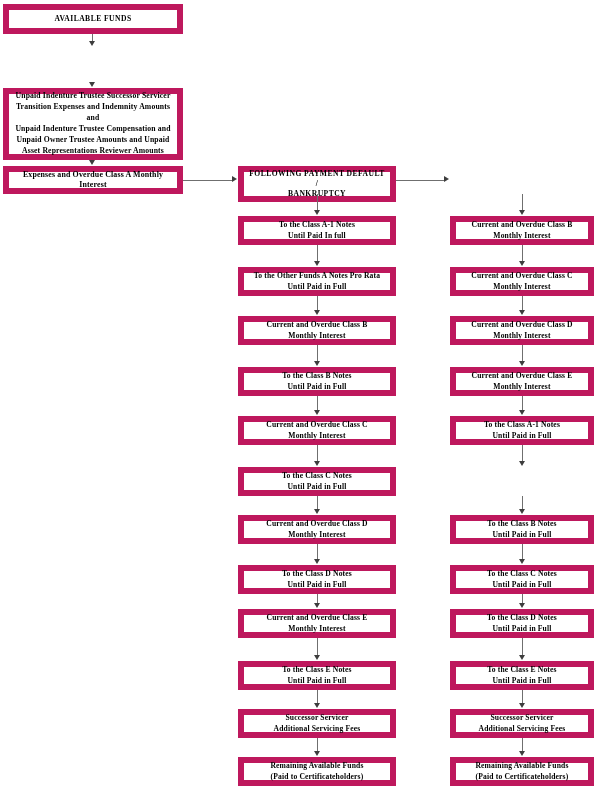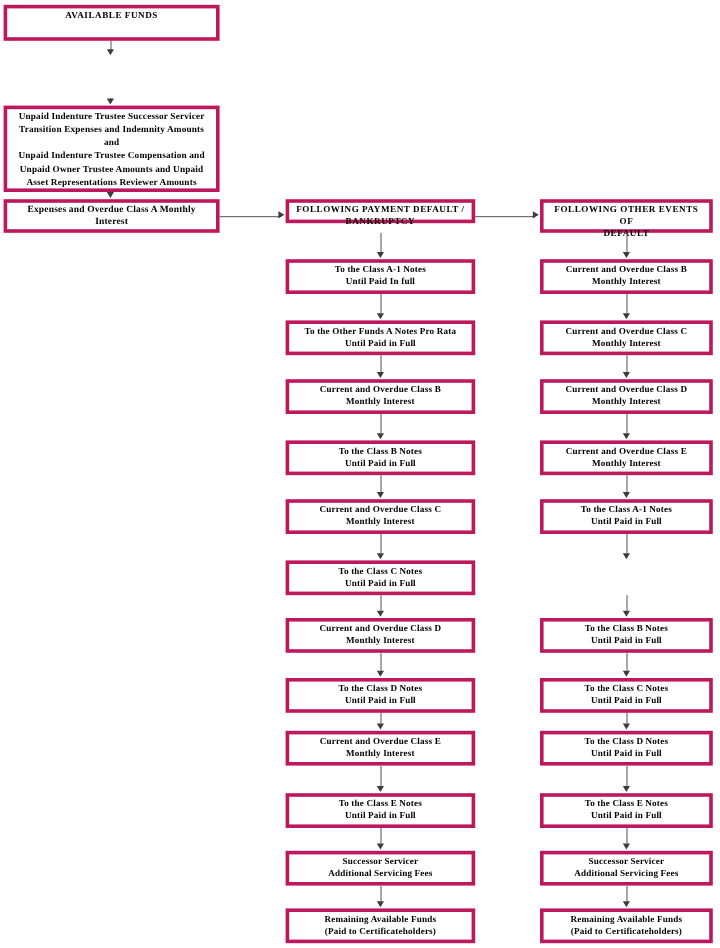--- a/index.html
+++ b/index.html
@@ -14,23 +14,24 @@
   #canvas {
     position: relative;
     width: 600px;
     height: 790px;
     background: #ffffff;
     overflow: hidden;
   }
   .node {
     position: absolute;
     box-sizing: border-box;
-    border: 3px solid #be185d;
+    border: 6px solid #be185d;
     background: #ffffff;
     display: flex;
+    align-items: center;
     justify-content: center;
     text-align: center;
     font-weight: bold;
     font-size: 7.6px;
     line-height: 1.32;
     letter-spacing: 0.15px;
     color: #000000;
     padding: 1px 3px;
   }
   .node .txt {
@@ -105,29 +106,25 @@
   <div class="node wide-single" style="left:3px; top:166px; width:180px; height:28px;">
     <span class="txt">Expenses and Overdue Class A Monthly Interest</span>
   </div>
 
   <div class="hline" style="left:183px; top:180px; width:50px;"></div>
   <div class="arrow-right" style="left:232px; top:176px;"></div>
 
   <div class="hline" style="left:396px; top:180px; width:49px;"></div>
   <div class="arrow-right" style="left:444px; top:176px;"></div>
 
-  <div class="node header" style="left:238px; top:166px; width:158px; height:20px;">
+  <div class="node header" style="left:238px; top:166px; width:158px; height:36px;">
     <span class="txt">FOLLOWING PAYMENT DEFAULT /
 BANKRUPTCY</span>
   </div>
 
-  <div class="node header" style="left:450px; top:166px; width:144px; height:28px;">
-    <span class="txt">FOLLOWING OTHER EVENTS OF
-DEFAULT</span>
-  </div>
 
   <div class="node" style="left:238px; top:216px; width:158px; height:29px;">
     <span class="txt">To the Class A-1 Notes
 Until Paid In full</span>
     </div>
   <div class="node" style="left:238px; top:267px; width:158px; height:29px;">
     <span class="txt">To the Other Funds A Notes Pro Rata
 Until Paid in Full</span>
     </div>
   <div class="node" style="left:238px; top:316px; width:158px; height:29px;">

